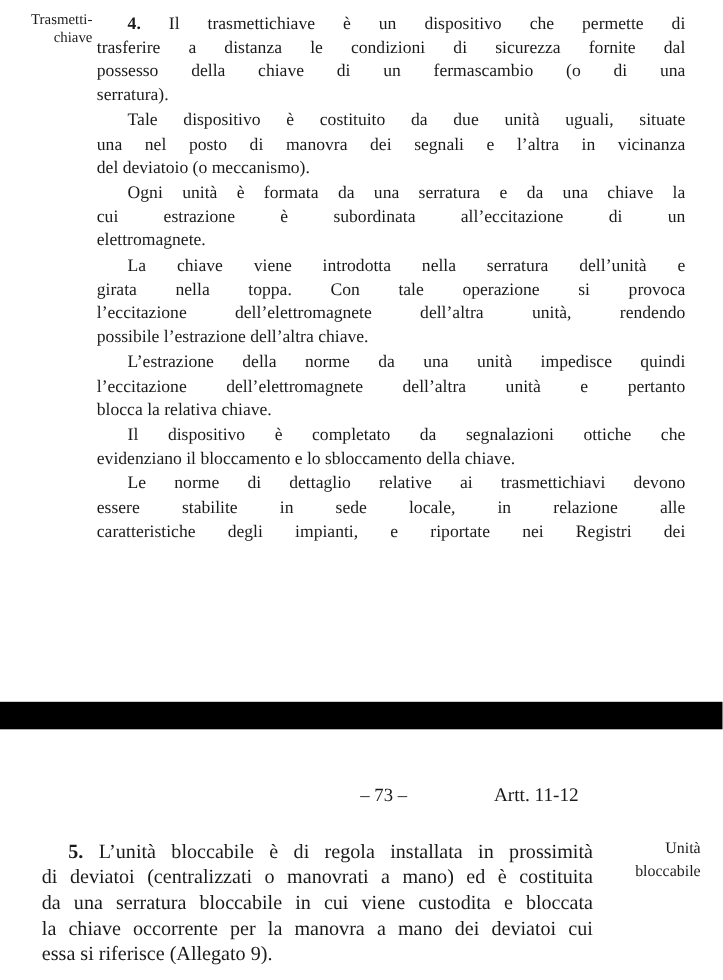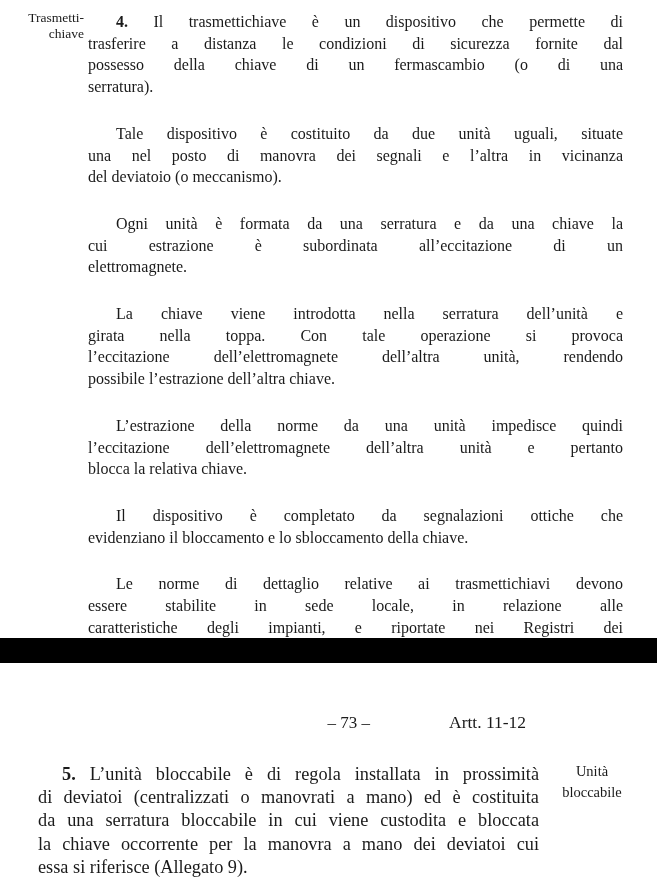--- a/index.html
+++ b/index.html
@@ -7,32 +7,32 @@
     width:657px;height:891px;
     background:#ffffff;color:#1a1a1a;
     font-family:"Liberation Serif","DejaVu Serif",serif;
     overflow:hidden;
   }
   .page{position:relative;width:657px;height:891px;background:#ffffff;overflow:hidden}
 
   
   .margin-label{position:absolute;font-weight:normal}
   #label-left{left:18px;top:10px;width:66px;font-size:13.5px;line-height:16px;text-align:right}
-  #label-right{left:547px;top:761px;width:90px;font-size:14.5px;line-height:20.5px;text-align:center}
+  #label-right{left:547px;top:761px;width:90px;font-size:14.5px;line-height:20.5px;text-align:right}
 
   
   .text-block{position:absolute}
   #body-top{left:88px;top:11px;width:535px;font-size:16px;line-height:21.7px}
   #body-bottom{left:38px;top:763px;width:501px;font-size:18.3px;line-height:23.2px}
 
   .text-block .tline{text-align:justify;text-align-last:justify}
   .text-block .tline.last{text-align-last:left}
   .text-block .para .tline:first-child{text-indent:28px}
   #body-bottom .para .tline:first-child{text-indent:24px}
-  .para + .para{margin-top:25px}
+  .para + .para{margin-top:1px}
   .para-num{font-weight:bold}
 
   
   .separator{position:absolute;left:0;top:638px;width:657px;height:25px}
 
   
   .page-header{position:absolute;left:0;top:713px;width:657px;height:22px;font-size:17px}
   .page-num{position:absolute;left:240px;width:130px;text-align:right}
   .art-ref{position:absolute;left:449px;top:-1px;font-weight:normal;font-size:17.5px}
 </style>

